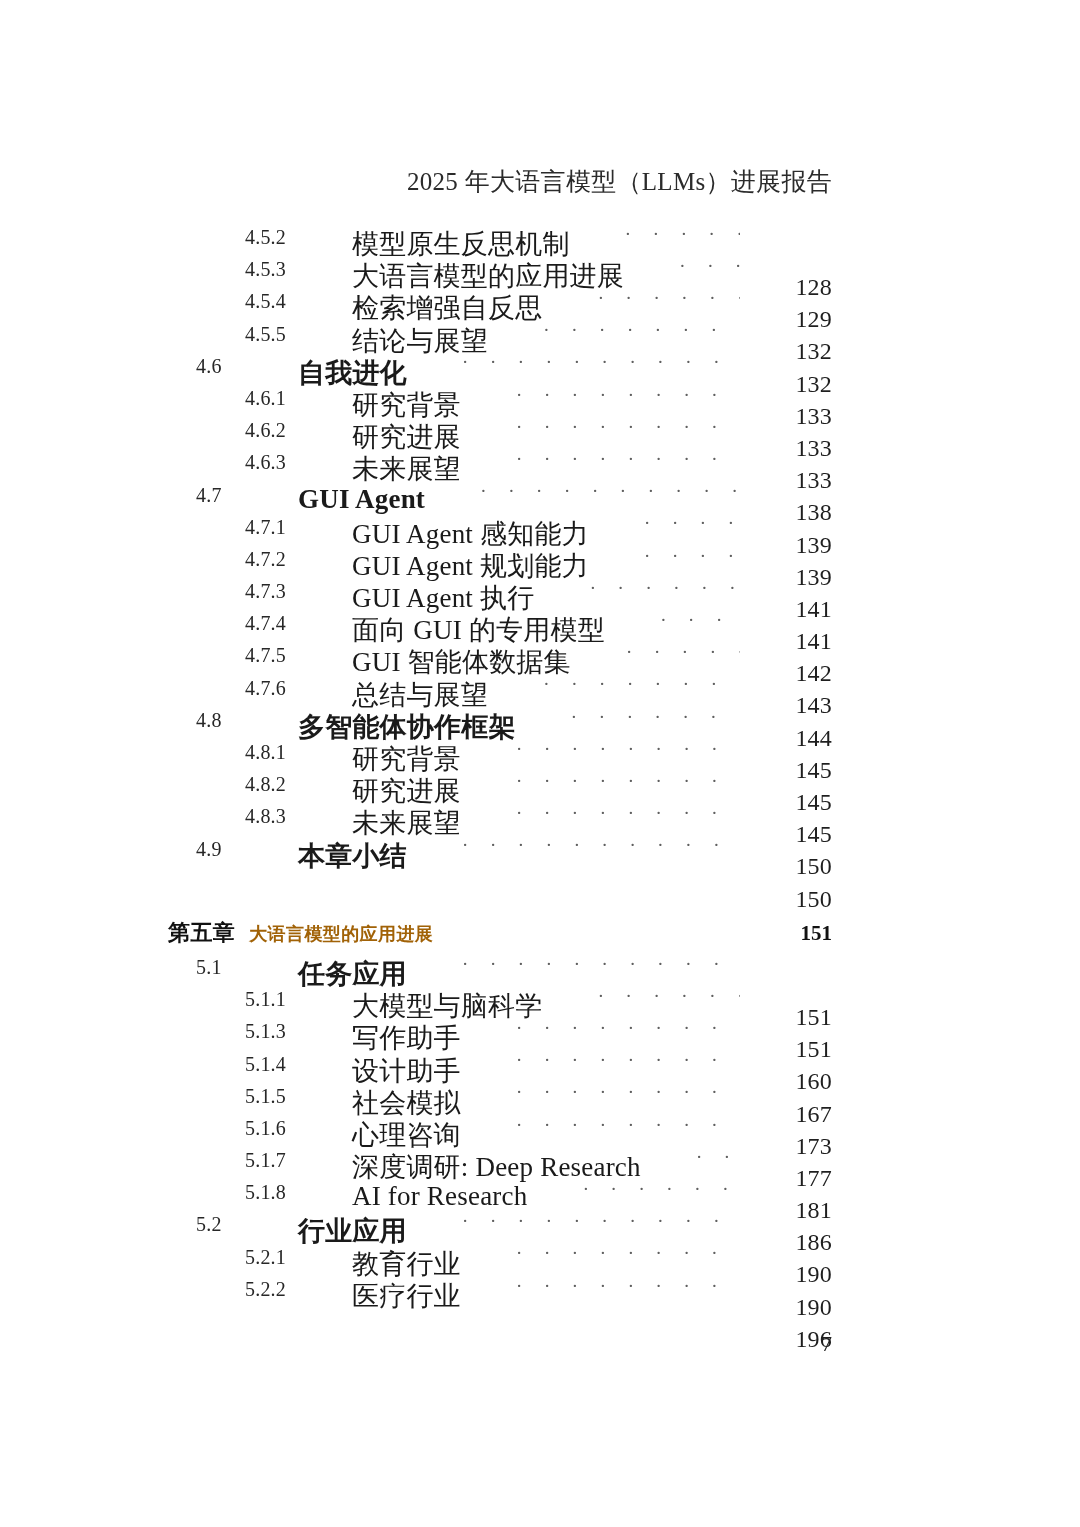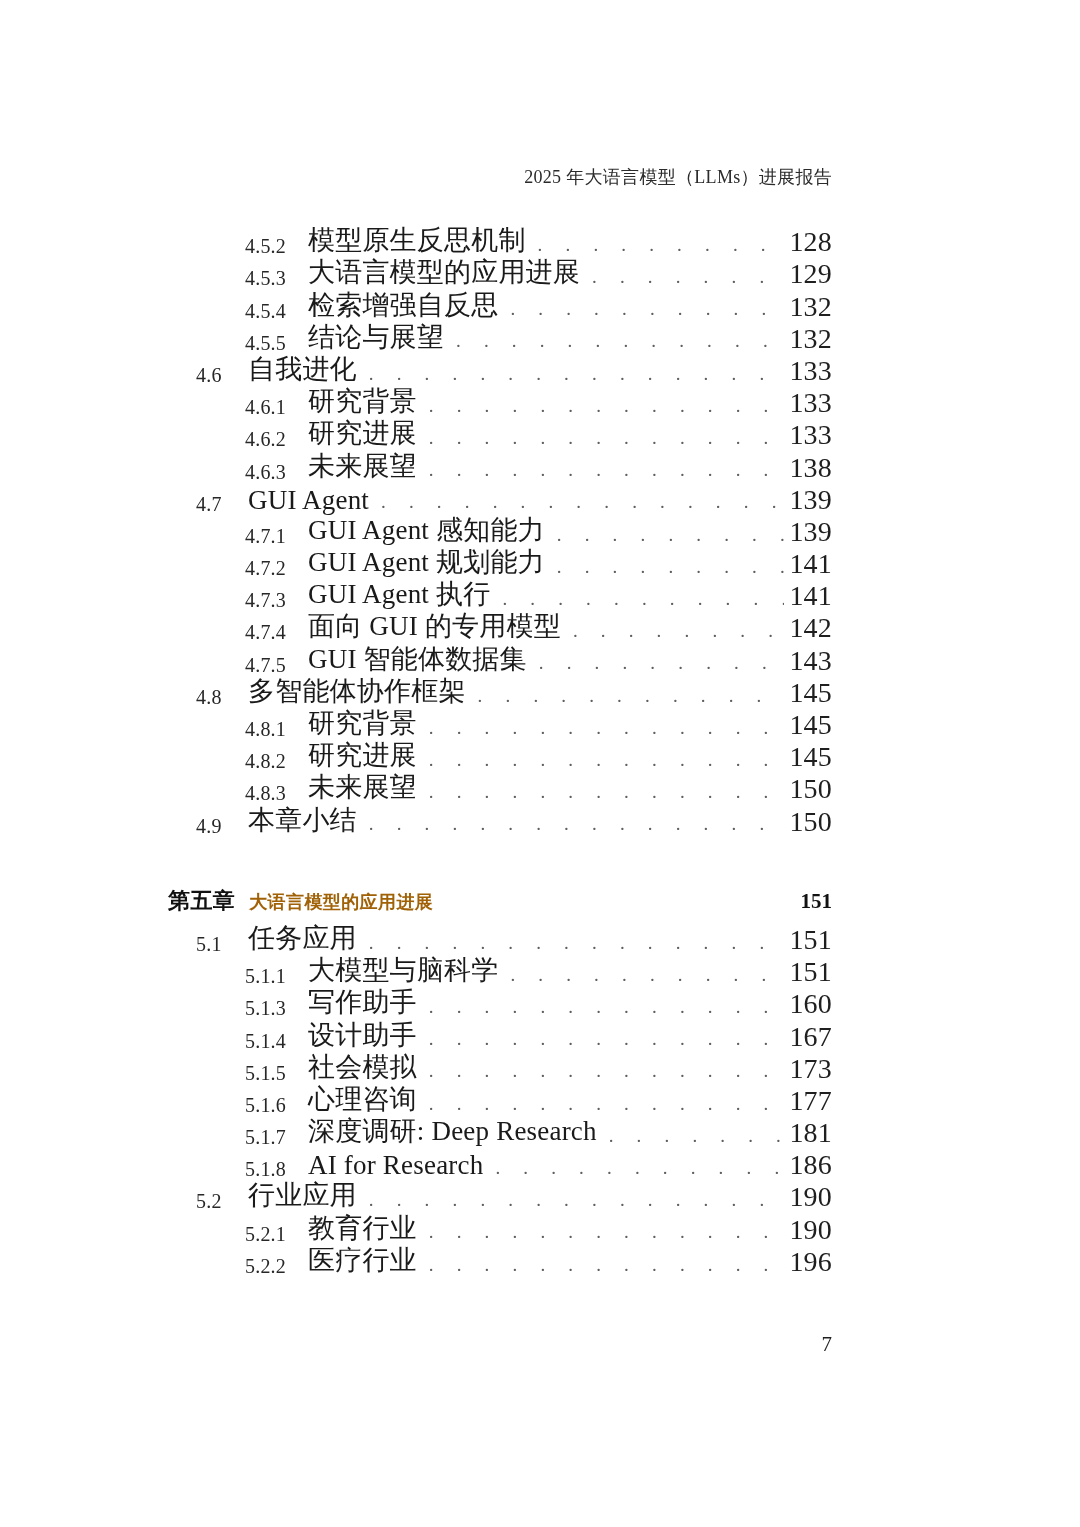--- a/index.html
+++ b/index.html
@@ -24,40 +24,41 @@
     background: #ffffff;
   }
 
   
   .running-header {
     position: absolute;
     left: 168px;
     top: 165px;
     width: 664px;
     text-align: right;
-    font-size: 18px;
+    font-size: 25px;
     letter-spacing: 0.3px;
     color: #2b2b2b;
     white-space: nowrap;
   }
 
   
   .toc {
     position: absolute;
     left: 168px;
     top: 226px;
     width: 664px;
   }
 
   .toc-row {
     position: relative;
     display: flex;
-    align-items: flex-end;
+    align-items: flex-start;
     height: 32.2px;
     white-space: nowrap;
+    gap: 44px;
   }
 
   .num {
     flex: 0 0 auto;
     font-size: 20px;
     color: #272727;
     letter-spacing: 0.2px;
   }
 
   .title {
@@ -84,28 +85,29 @@
     font-size: 19px;
     letter-spacing: 9.2px;
     color: #5f5f5f;
     white-space: nowrap;
   }
 
   .pagenum {
     flex: 0 0 auto;
     width: 44px;
     text-align: right;
-    font-size: 28px;
+    font-size: 24px;
     color: #1f1f1f;
     letter-spacing: 0.2px;
+    margin-top: 48px;
   }
 
   
   .lvl2 .num  { width: 52px; }
-  .lvl2 .title { margin-left: 0px; }
+  .lvl2 .title { margin-left: 6px; font-weight: bold; }
   .lvl2 { padding-left: 28px; }
 
   .lvl3 { padding-left: 77px; }
   .lvl3 .num  { width: 63px; }
 
   
   .chapter-row {
     position: relative;
     display: flex;
     align-items: baseline;
@@ -239,20 +241,26 @@
           <span class="title">面向 GUI 的专用模型</span>
           <span class="leader"></span>
           <span class="pagenum">142</span>
         </div>
         <div class="toc-row lvl3">
           <span class="num">4.7.5</span>
           <span class="title">GUI 智能体数据集</span>
           <span class="leader"></span>
           <span class="pagenum">143</span>
         </div>
+        <div class="toc-row lvl3">
+          <span class="num">4.7.6</span>
+          <span class="title">总结与展望</span>
+          <span class="leader"></span>
+          <span class="pagenum">144</span>
+        </div>
         <div class="toc-row lvl2">
           <span class="num">4.8</span>
           <span class="title">多智能体协作框架</span>
           <span class="leader"></span>
           <span class="pagenum">145</span>
         </div>
         <div class="toc-row lvl3">
           <span class="num">4.8.1</span>
           <span class="title">研究背景</span>
           <span class="leader"></span>

